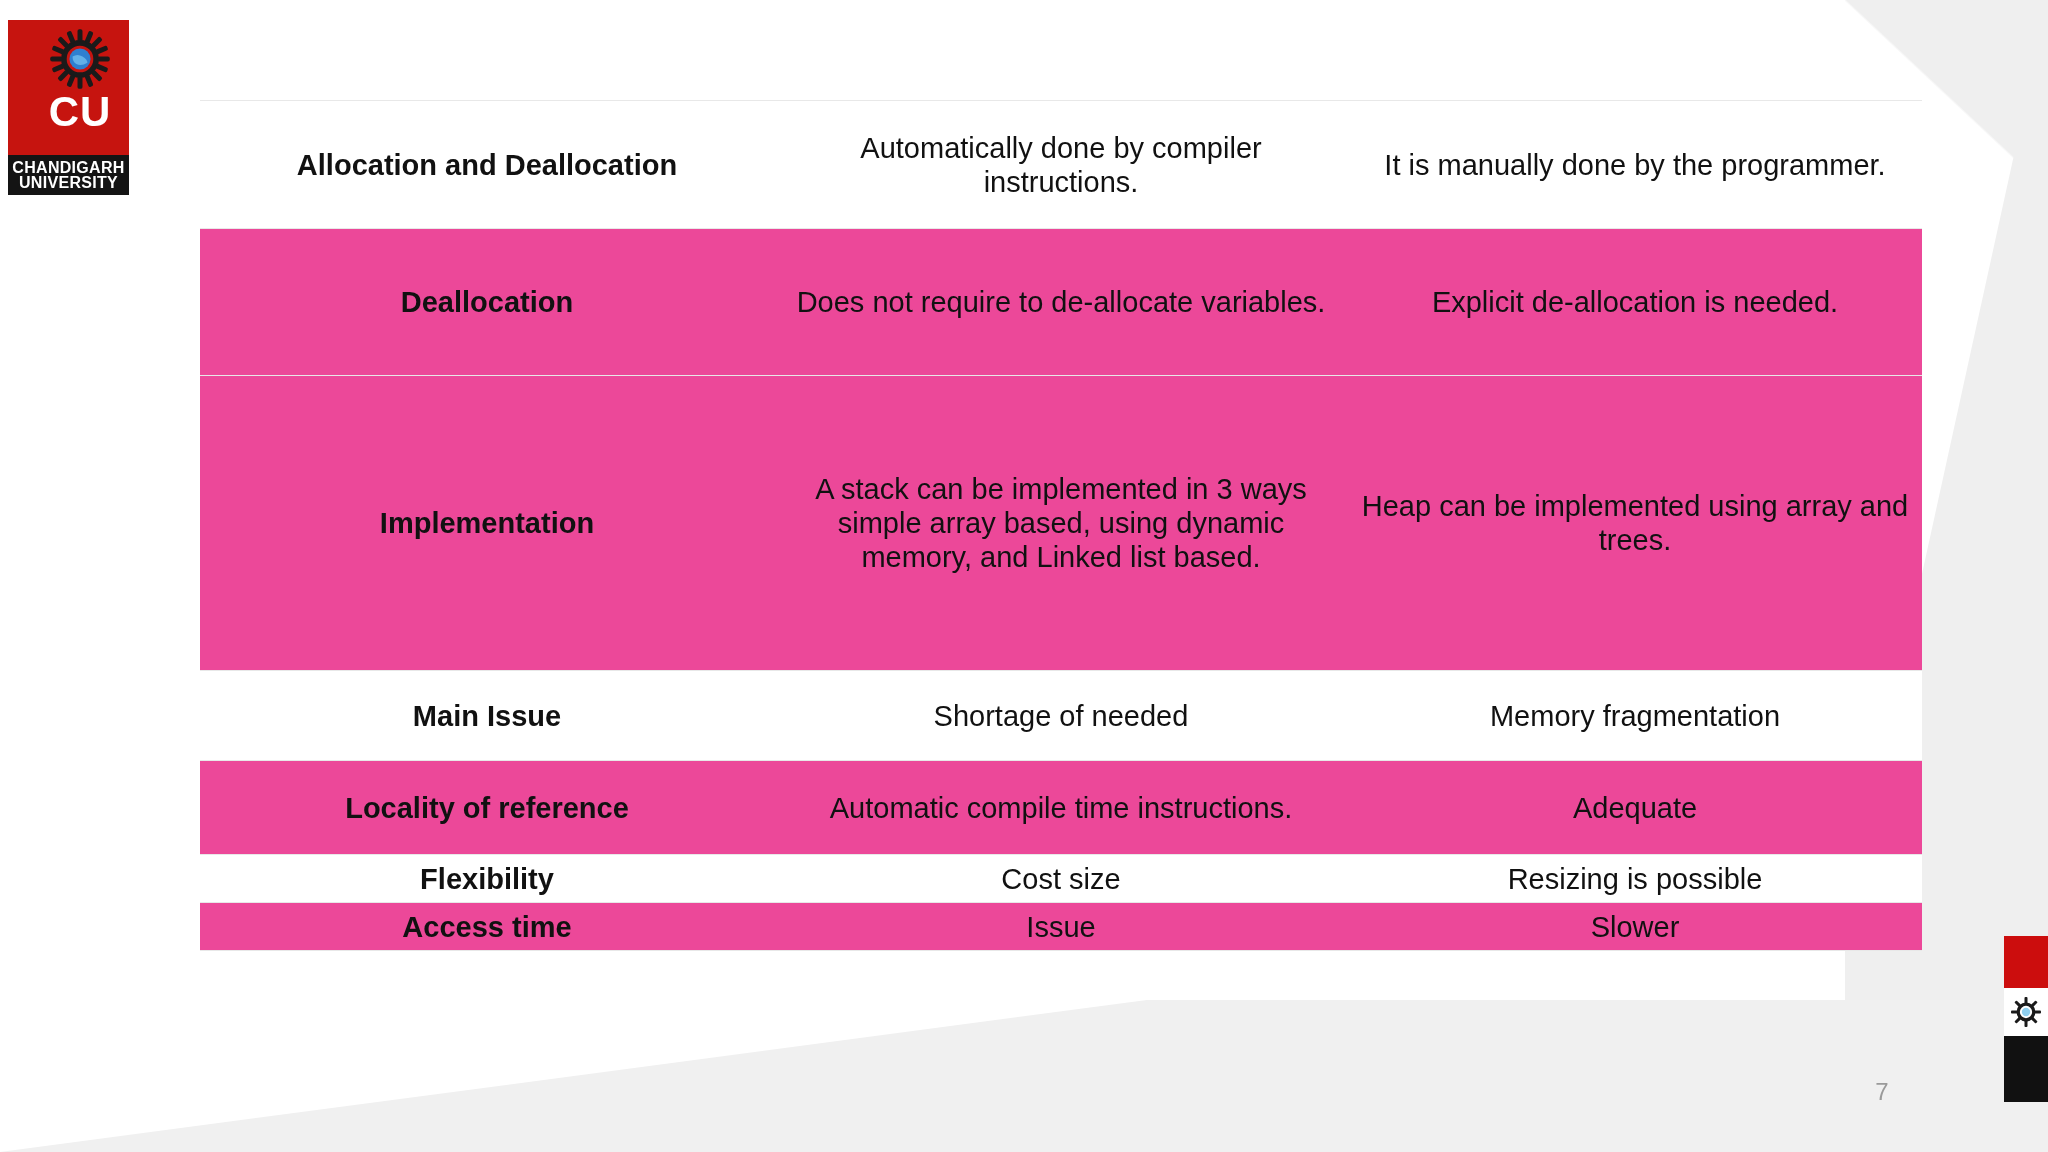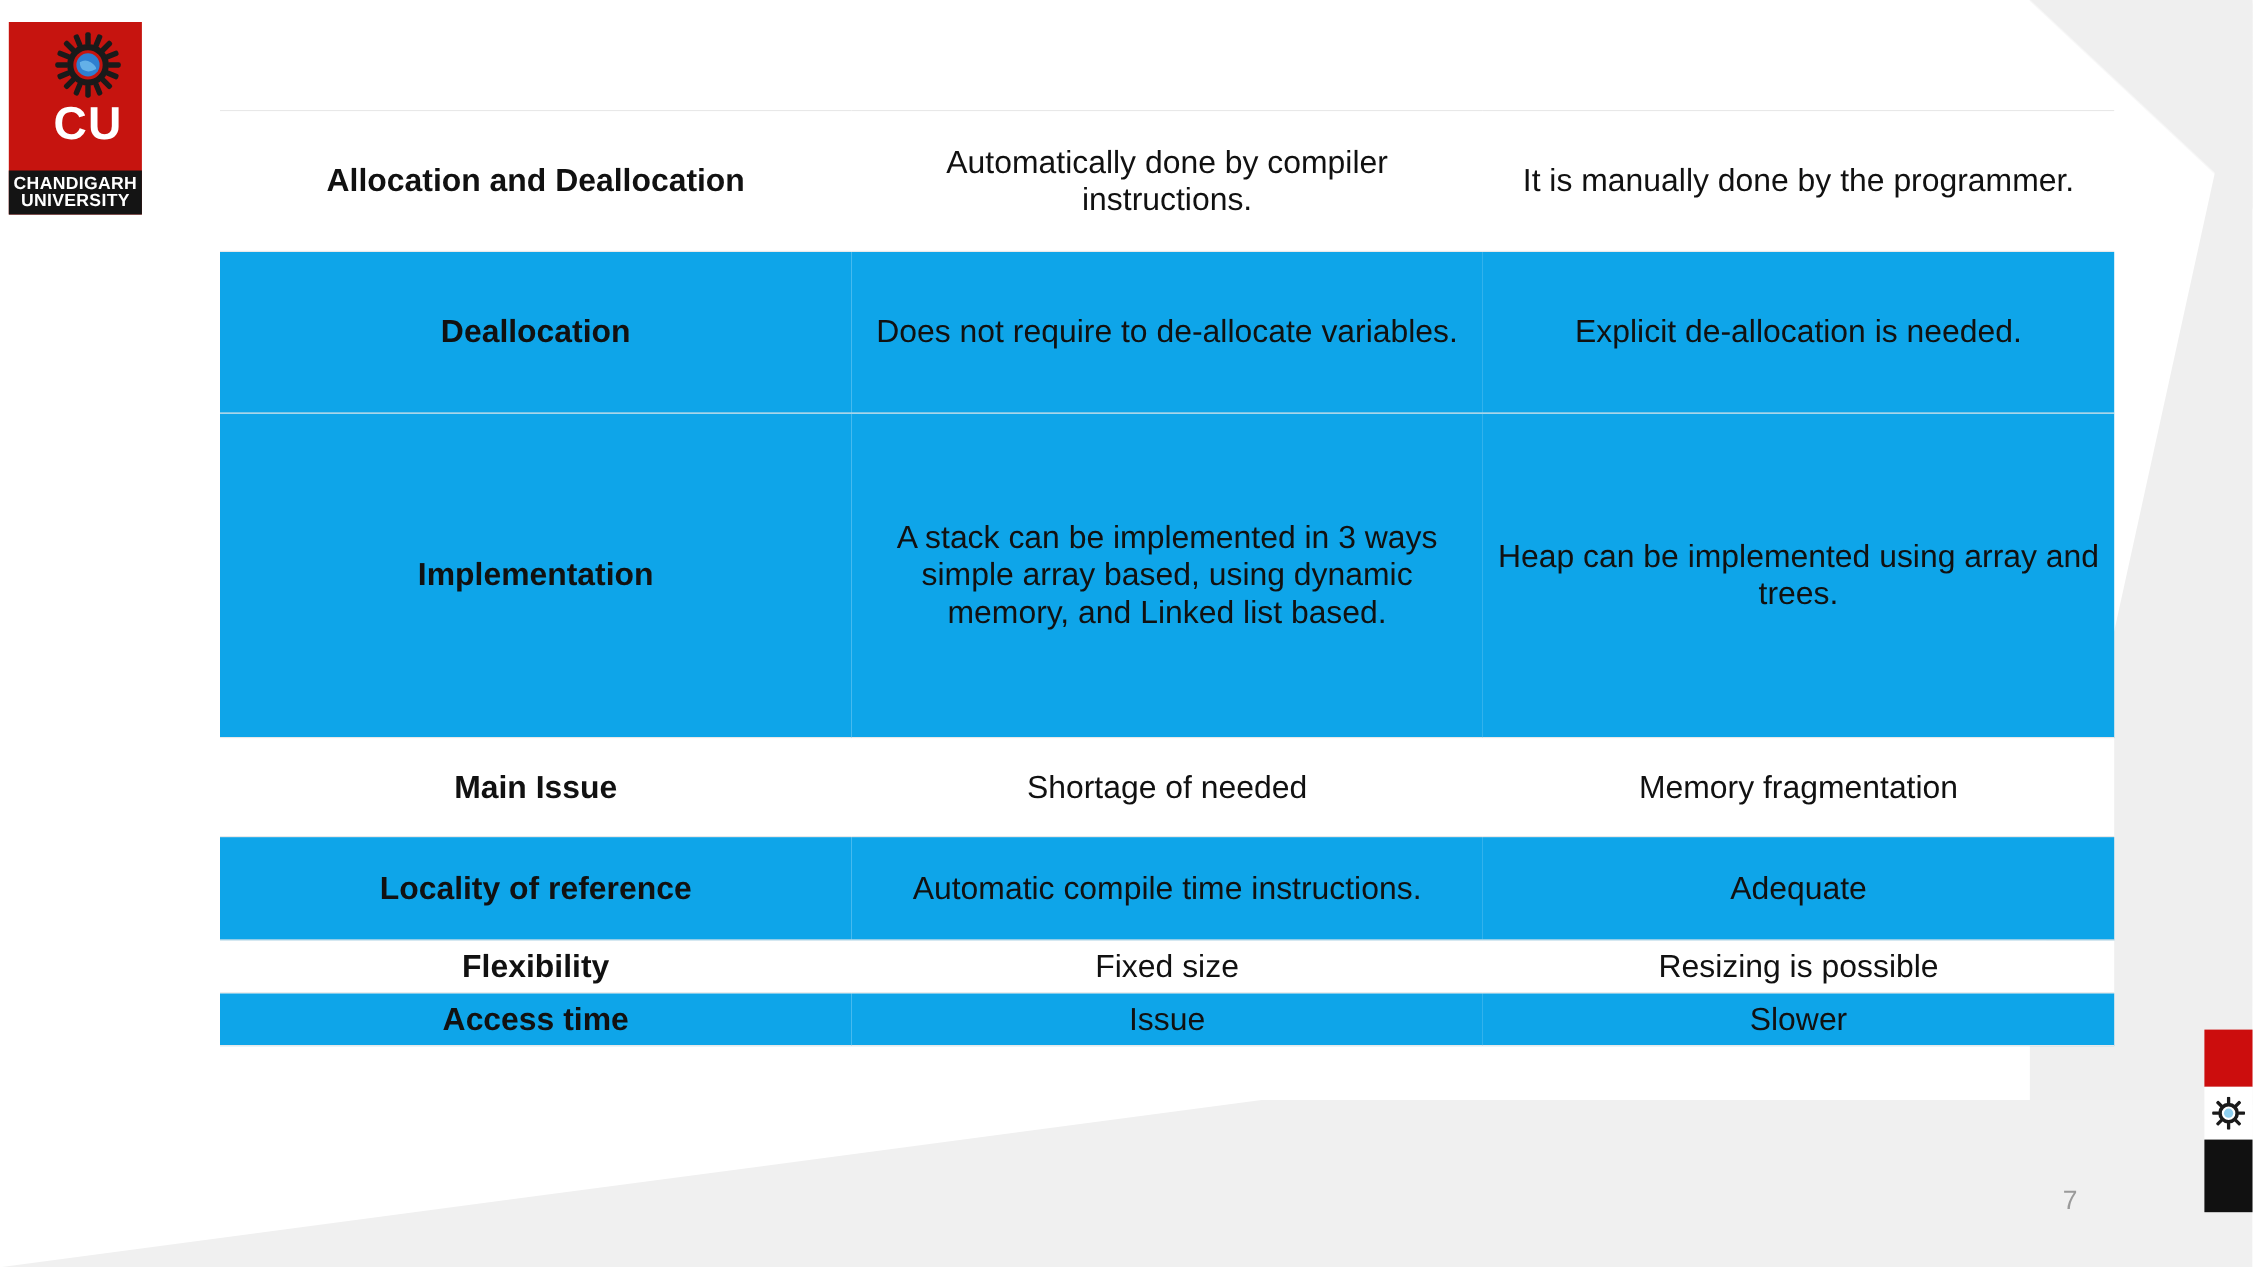--- a/index.html
+++ b/index.html
@@ -137,21 +137,21 @@
     border-top: 1px solid #e8e8e8;
     border-bottom: 1px solid #e8e8e8;
     font-size: 29px;
     line-height: 34px;
     color: #111111;
     font-family: "Liberation Sans", sans-serif;
   }
   table.cmp td.c1 { width: 550px; font-weight: bold; }
   table.cmp td.c2 { width: 550px; }
   table.cmp td.c3 { width: 550px; }
-  tr.shaded td { background: #0ea5e9; }
+  tr.shaded td { background: #ec4899; }
   tr.plain  td { background: #ffffff; }
 </style>
 </head>
 <body>
 
 <div class="slide">
 
   <div class="deco-tr"></div>
   <div class="deco-tr-tri"></div>
   <div class="deco-bottom"></div>
@@ -214,21 +214,21 @@
             <td class="c2">Shortage of needed</td>
             <td class="c3">Memory fragmentation</td>
           </tr>
           <tr class="shaded" style="height: 94px;">
             <td class="c1">Locality of reference</td>
             <td class="c2">Automatic compile time instructions.</td>
             <td class="c3">Adequate</td>
           </tr>
           <tr class="plain" style="height: 48px;">
             <td class="c1">Flexibility</td>
-            <td class="c2">Fixed size</td>
+            <td class="c2">Cost size</td>
             <td class="c3">Resizing is possible</td>
           </tr>
           <tr class="shaded" style="height: 48px;">
             <td class="c1">Access time</td>
             <td class="c2">Issue</td>
             <td class="c3">Slower</td>
           </tr>
         </tbody>
     </table>
   </div>

